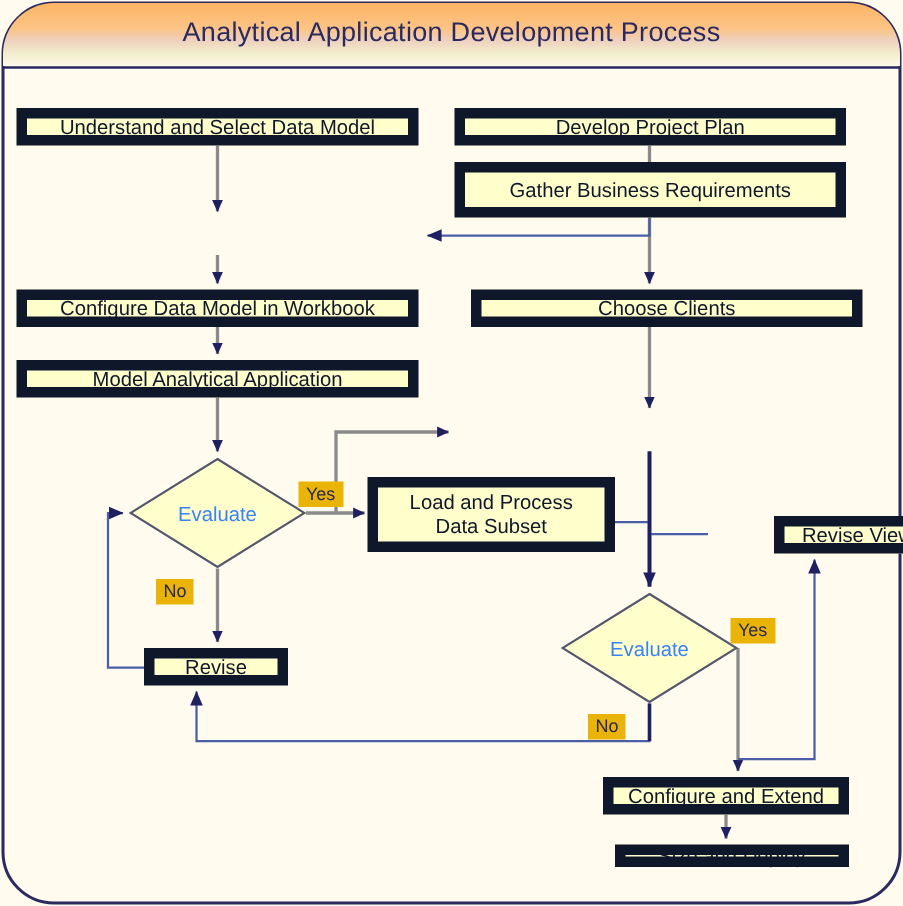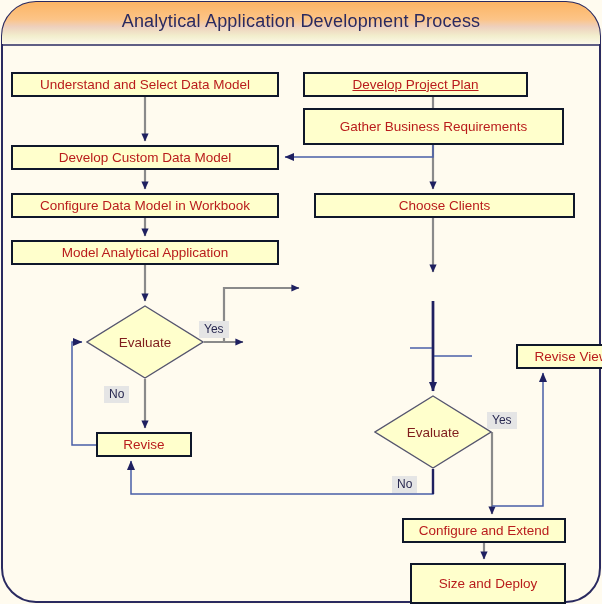--- a/index.html
+++ b/index.html
@@ -24,22 +24,22 @@
     left: 0;
     top: 0;
     width: 602px;
     height: 604px;
   }
   #flow-svg { pointer-events: none; }
   .node {
     position: absolute;
     box-sizing: border-box;
     background: #ffffcc;
-    border: 2px solid #0f172a;
-    color: #b91c1c;
+    border: 7px solid #0f172a;
+    color: #0f172a;
     font-size: 13.5px;
     line-height: 1.15;
     display: flex;
     align-items: center;
     justify-content: center;
     text-align: center;
     white-space: pre;
   }
   .diamond-wrap {
     position: absolute;
@@ -47,27 +47,27 @@
     align-items: center;
     justify-content: center;
   }
   .diamond-wrap svg {
     position: absolute;
     left: 0; top: 0;
     width: 100%; height: 100%;
   }
   .diamond-label {
     position: relative;
-    color: #7f1d1d;
+    color: #3b82f6;
     font-size: 13.5px;
     z-index: 2;
   }
   .edge-label {
     position: absolute;
-    background: #e5e5e5;
+    background: #eab308;
     color: #282850;
     font-size: 12px;
     padding: 2px 5px 3px 5px;
     line-height: 1;
     z-index: 3;
     white-space: pre;
   }
   .title-bar {
     position: absolute;
     left: 1px;
@@ -173,54 +173,55 @@
     </g>
 
     <g fill="none" stroke="#1f2060" stroke-width="2.4">
       <path d="M433,469 L433,494"></path>
       <path d="M433,301 L433,391"></path>
     </g>
   </svg>
 
   <div class="node" style="left:11px;  top:72px;  width:268px; height:25px;">Understand and Select Data Model</div>
 
-  <div class="node" style="left:303px; top:72px;  width:225px; height:25px;text-decoration:underline;">Develop Project Plan</div>
+  <div class="node" style="left:303px; top:72px;  width:261px; height:25px;text-decoration:underline;">Develop Project Plan</div>
 
   <div class="node" style="left:303px; top:108px; width:261px; height:37px;">Gather Business Requirements</div>
 
-  <div class="node" style="left:11px;  top:145px; width:268px; height:25px;">Develop Custom Data Model</div>
 
   <div class="node" style="left:11px;  top:193px; width:268px; height:25px;">Configure Data Model in Workbook</div>
 
   <div class="node" style="left:314px; top:193px; width:261px; height:25px;">Choose Clients</div>
 
   <div class="node" style="left:11px;  top:240px; width:268px; height:25px;">Model Analytical Application</div>
 
 
   <div class="diamond-wrap" style="left:86px; top:305px; width:118px; height:74px;">
     <svg viewBox="0 0 118 74" preserveAspectRatio="none">
       <polygon points="59,1 117,37 59,73 1,37" fill="#ffffcc" stroke="#55556e" stroke-width="1.4"></polygon>
     </svg>
     <span class="diamond-label">Evaluate</span>
   </div>
 
+  <div class="node" style="left:245px; top:318px; width:165px; height:50px;">Load and Process
+Data Subset</div>
 
   <div class="node" style="left:472px; top:344px; width:118px; height:25px;margin-left:44px;">Revise Views</div>
 
   <div class="node" style="left:96px;  top:432px; width:96px;  height:25px;">Revise</div>
 
   <div class="diamond-wrap" style="left:374px; top:395px; width:118px; height:74px;">
     <svg viewBox="0 0 118 74" preserveAspectRatio="none">
       <polygon points="59,1 117,37 59,73 1,37" fill="#ffffcc" stroke="#55556e" stroke-width="1.4"></polygon>
     </svg>
     <span class="diamond-label">Evaluate</span>
   </div>
 
   <div class="node" style="left:402px; top:518px; width:164px; height:25px;">Configure and Extend</div>
 
-  <div class="node" style="left:410px; top:563px; width:156px; height:41px;">Size and Deploy</div>
+  <div class="node" style="left:410px; top:563px; width:156px; height:15px;">Size and Deploy</div>
 
   <span class="edge-label" style="left:199px; top:321px;">Yes</span>
   <span class="edge-label" style="left:104px; top:386px;">No</span>
   <span class="edge-label" style="left:487px; top:412px;">Yes</span>
   <span class="edge-label" style="left:392px; top:476px;">No</span>
 
 </div>
 
 </body></html>

